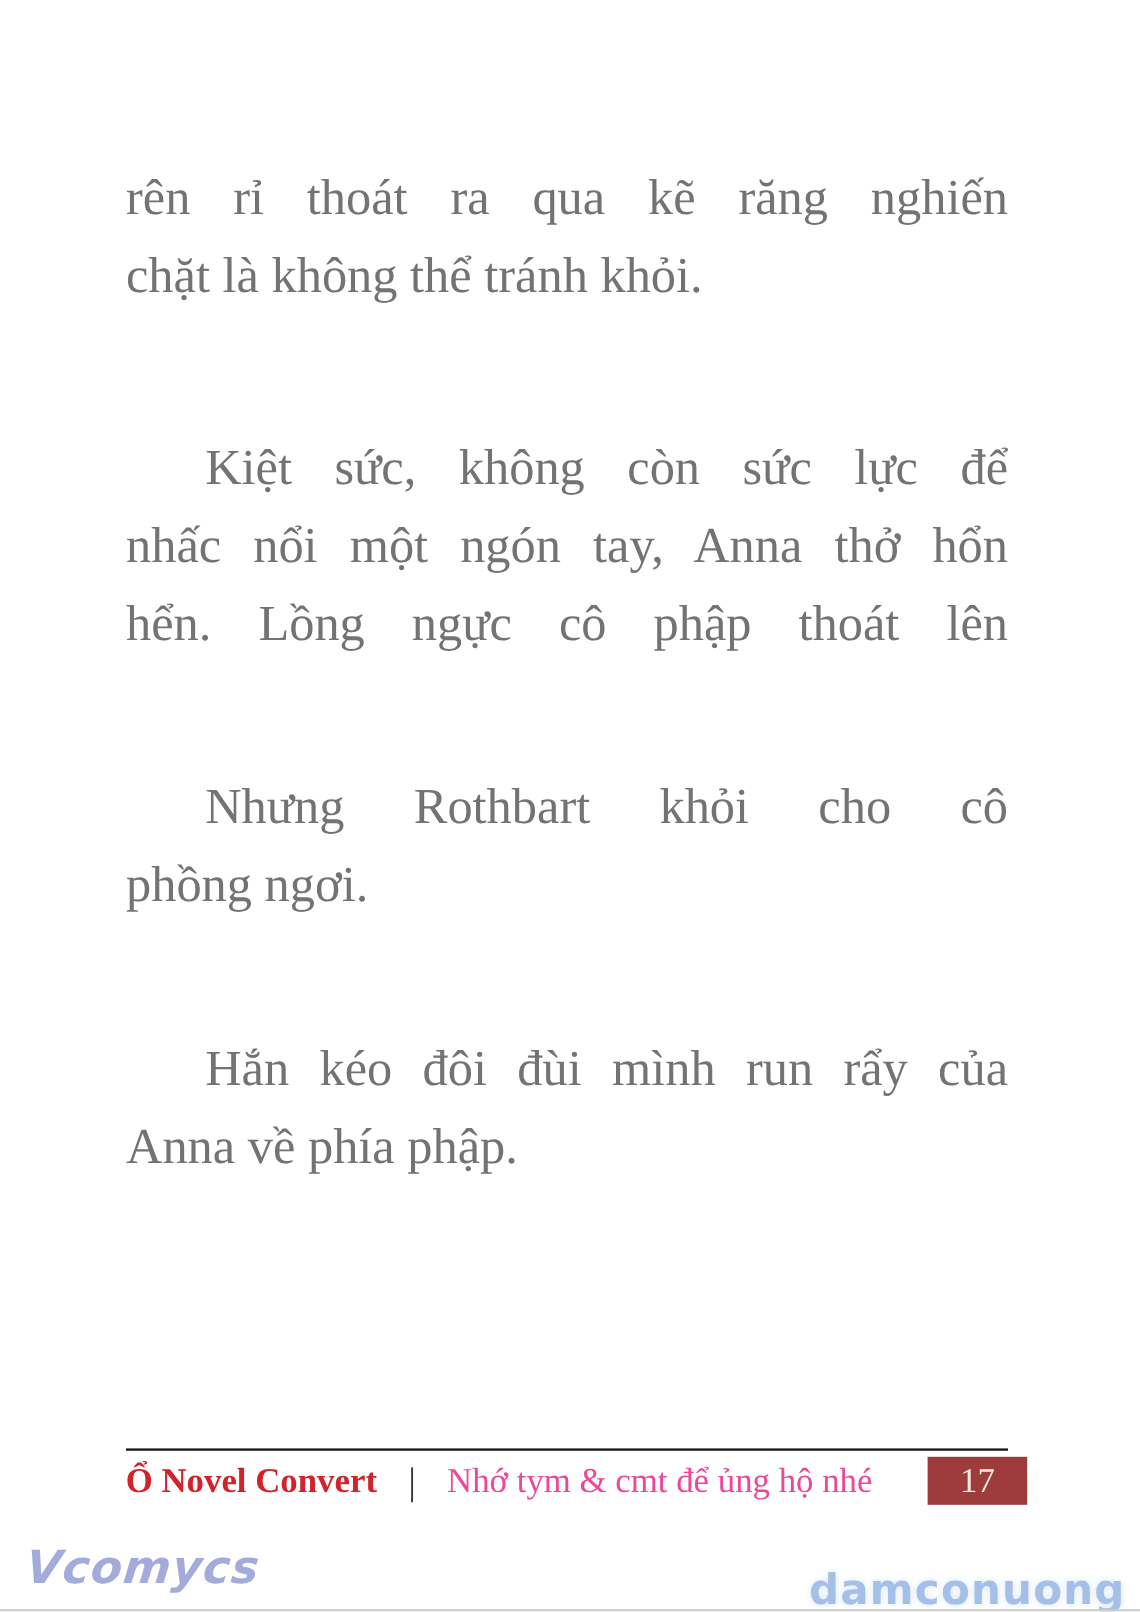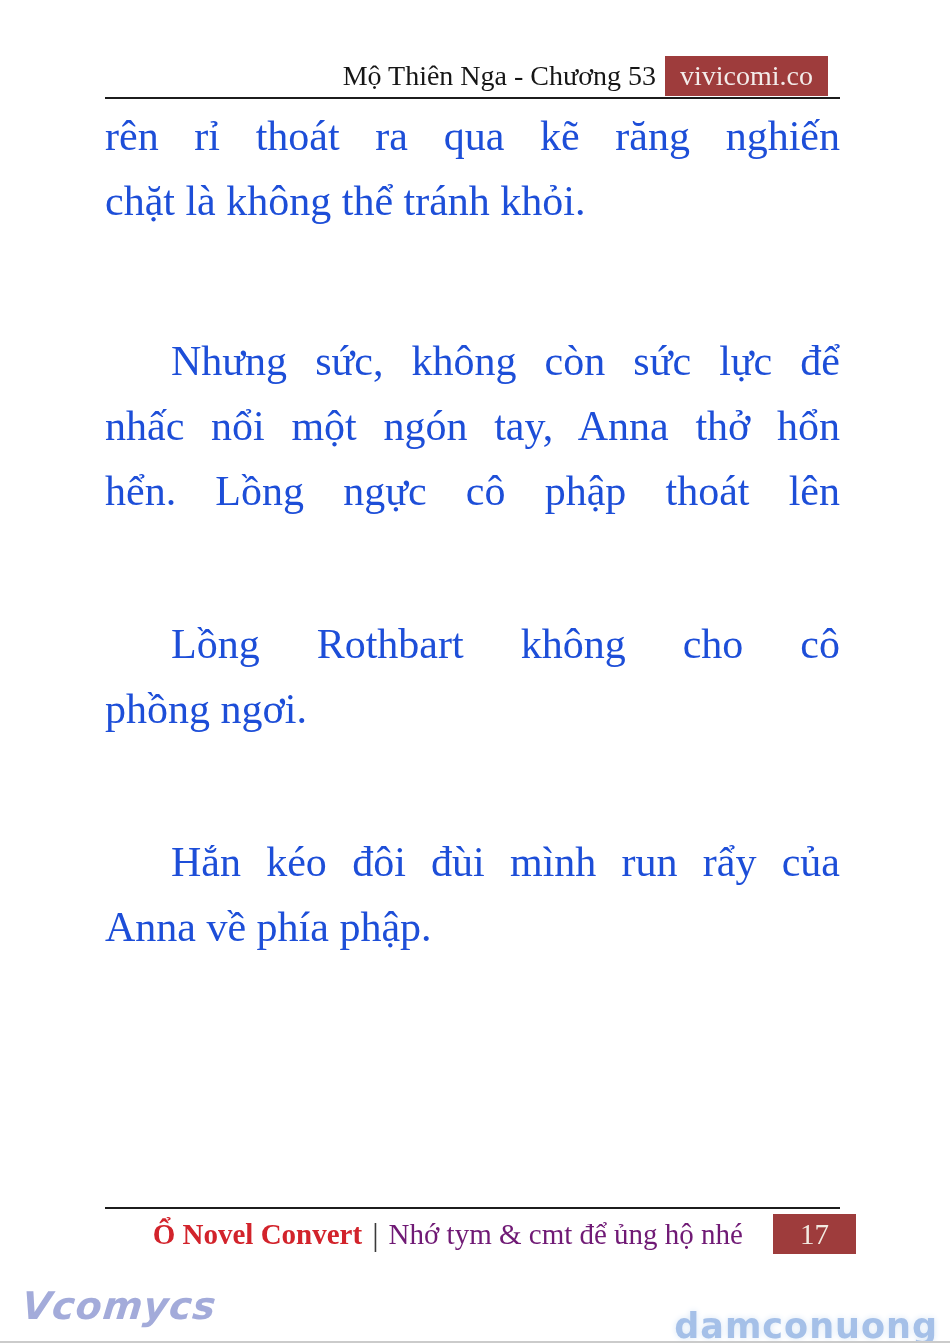--- a/index.html
+++ b/index.html
@@ -34,24 +34,24 @@
     height: 40px;
     padding: 0 15px;
     margin-right: 12px;
     white-space: nowrap;
   }
   .rule { height: 2px; background: #1c1c1c; }
 
   
   .body-text {
     position: absolute;
-    top: 104px;
+    top: 133px;
     left: 105px;
     width: 735px;
-    color: #1d4ed8;
+    color: #737373;
   }
   .para { margin: 0; padding: 0; }
   .para + .para { margin-top: 88px; }
   .para.gap-large { margin-top: 95px; }
   .bodyline {
     font-size: 42px;
     line-height: 65px;
     text-align: justify;
     text-align-last: justify;
     text-justify: inter-word;
@@ -62,24 +62,25 @@
 
   
   .footer { position: absolute; top: 1207px; left: 105px; width: 735px; }
   .footer-row {
     display: flex;
     justify-content: flex-end;
     align-items: center;
     margin-top: 5px;
     font-size: 29px;
     white-space: nowrap;
+    gap: 16px;
   }
   .footer-brand { color: var(--brand-red, #d2232b); font-weight: bold; }
   .footer-sep { margin: 0 10px; color: #3a3a3a; font-size: 32px; font-weight: normal; }
-  .footer-note { color: #701a75; }
+  .footer-note { color: #ec4899; }
   .footer-pagenum {
     background: var(--badge-maroon, #9e3c3c);
     color: #f2ebe2;
     margin-left: 30px;
     margin-right: -16px;
     height: 40px;
     line-height: 40px;
     padding: 0 27px;
   }
 
@@ -116,42 +117,35 @@
     width: 100%;
     height: 2px;
     background: #cbcbcb;
   }
 </style>
 </head>
 <body>
 
 <div class="page">
 
-  <header class="header">
-    <div class="header-row">
-      <span class="header-title">Mộ Thiên Nga - Chương 53</span>
-      <span class="header-tag">vivicomi.co</span>
-    </div>
-    <div class="rule"></div>
-  </header>
 
   <main class="body-text">
     <div class="para">
       <div class="bodyline">rên rỉ thoát ra qua kẽ răng nghiến</div>
       <div class="bodyline last">chặt là không thể tránh khỏi.</div>
     </div>
 
     <div class="para gap-large">
-      <div class="bodyline indent">Nhưng sức, không còn sức lực để</div>
+      <div class="bodyline indent">Kiệt sức, không còn sức lực để</div>
       <div class="bodyline">nhấc nổi một ngón tay, Anna thở hổn</div>
       <div class="bodyline">hển. Lồng ngực cô phập thoát lên</div>
     </div>
 
     <div class="para">
-      <div class="bodyline indent">Lồng Rothbart không cho cô</div>
+      <div class="bodyline indent">Nhưng Rothbart khỏi cho cô</div>
       <div class="bodyline last">phồng ngơi.</div>
     </div>
 
     <div class="para">
       <div class="bodyline indent">Hắn kéo đôi đùi mình run rẩy của</div>
       <div class="bodyline last">Anna về phía phập.</div>
     </div>
   </main>
 
   <footer class="footer">

